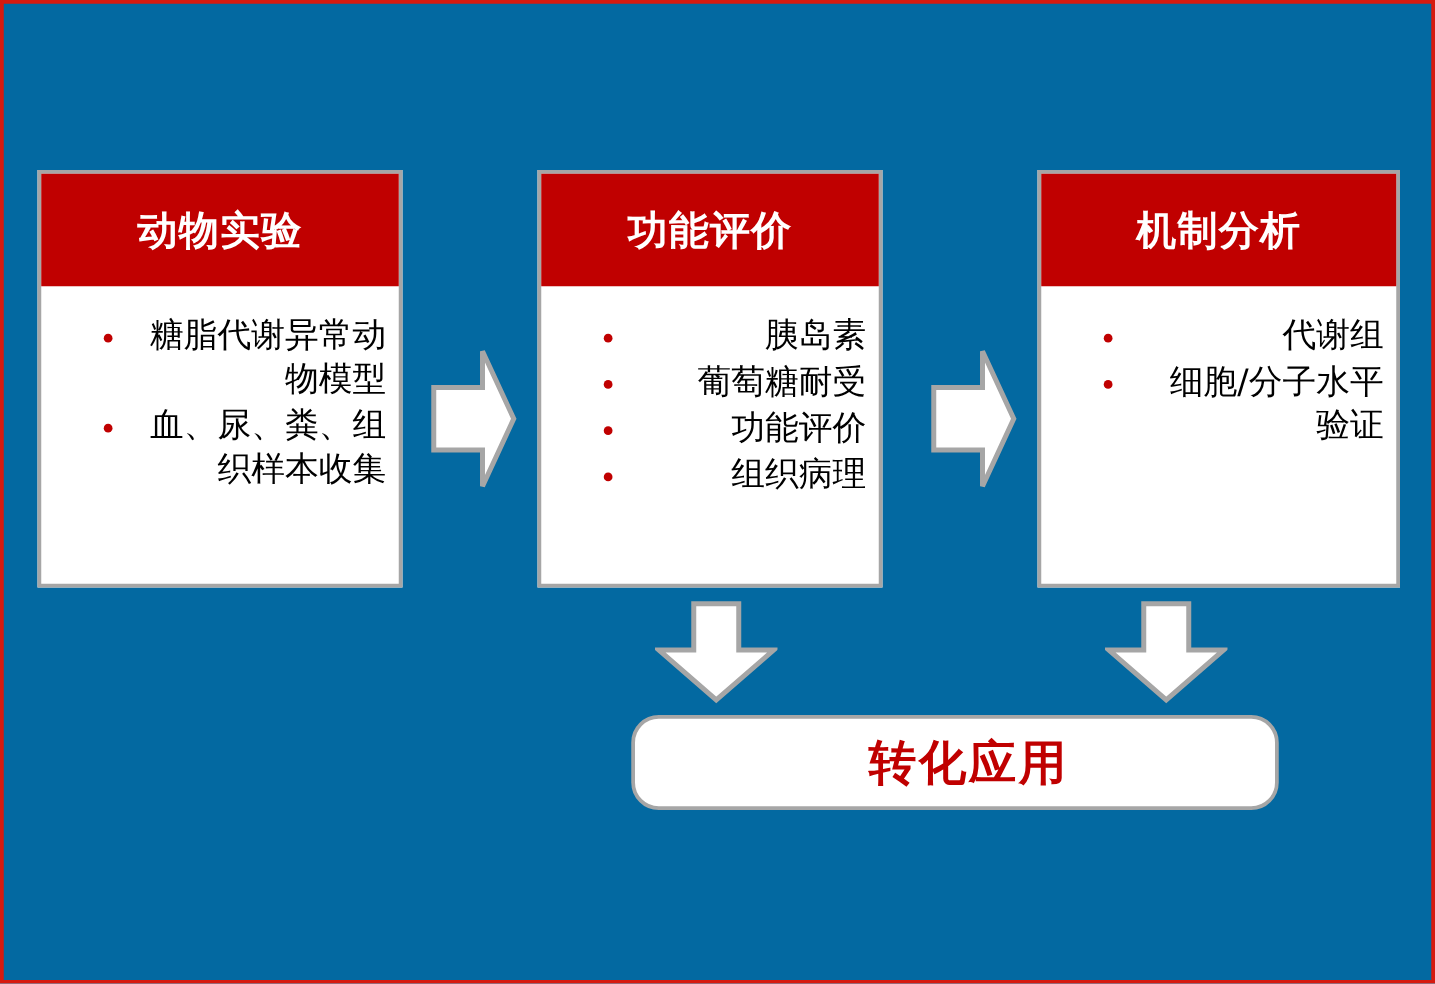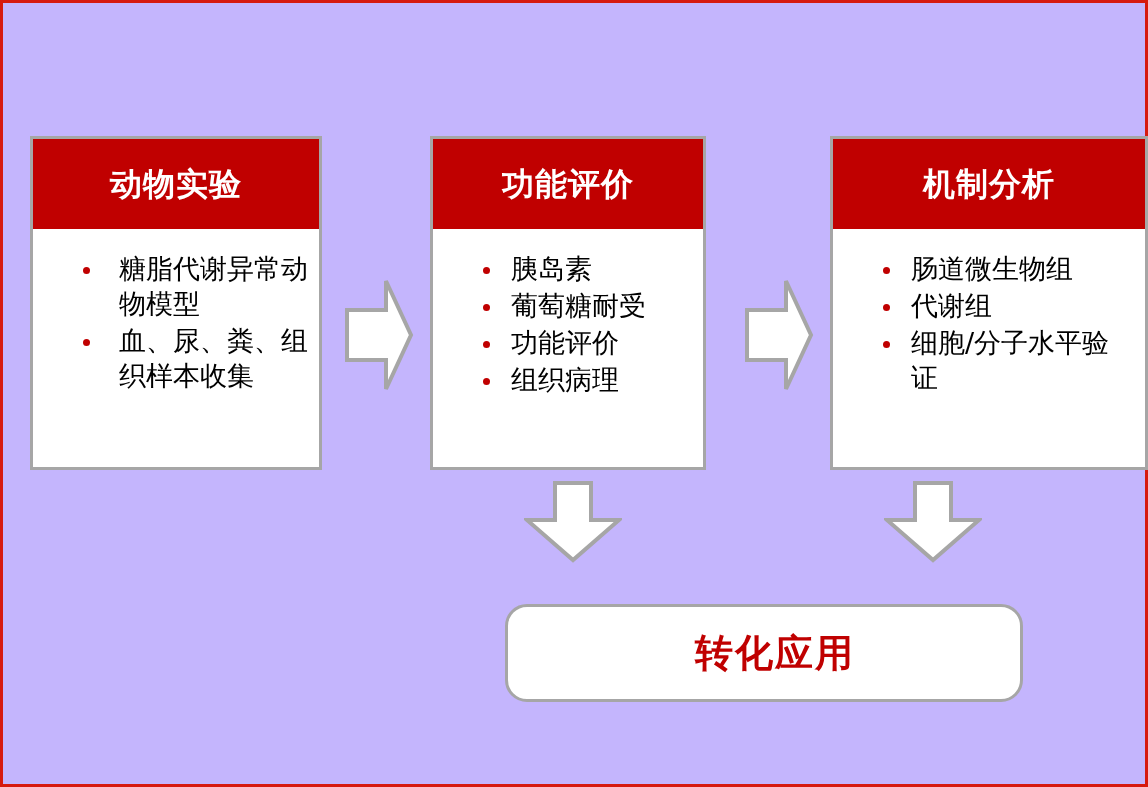--- a/index.html
+++ b/index.html
@@ -7,23 +7,24 @@
     padding: 0;
     background: #ffffff;
   }
   body {
     font-family: "DejaVu Sans", "Liberation Sans", sans-serif;
   }
   #canvas {
     position: relative;
     width: 1148px;
     height: 787px;
-    background: #c4b5fd;
+    background: #0369a1;
     box-sizing: border-box;
     overflow: hidden;
+    text-align: right;
   }
   
   .frame-border {
     position: absolute;
     left: 0; top: 0;
     width: 1148px;
     height: 787px;
     box-sizing: border-box;
     border: 3px solid #d61a0f;
     pointer-events: none;
@@ -144,40 +145,39 @@
       </ul>
     </div>
   </div>
 
   <div class="arrow" style="left:744px; top:278px;">
     <svg width="70" height="114" viewBox="0 0 70 114">
       <polygon points="3,32 42,32 42,3 67,57 42,111 42,82 3,82" fill="#ffffff" stroke="#a6a6a6" stroke-width="4" stroke-linejoin="miter"></polygon>
     </svg>
   </div>
 
-  <div class="stage-box" style="left:830px; top:136px; width:318px; height:334px;">
+  <div class="stage-box" style="left:830px; top:136px; width:290px; height:334px;">
     <div class="stage-header">机制分析</div>
     <div class="stage-body">
       <ul class="bullet-list">
-        <li>肠道微生物组</li>
         <li>代谢组</li>
         <li>细胞/分子水平验证</li>
       </ul>
     </div>
   </div>
 
   <div class="arrow" style="left:524px; top:480px;">
     <svg width="98" height="84" viewBox="0 0 98 84">
       <polygon points="31,3 67,3 67,40 95,40 49,80 3,40 31,40" fill="#ffffff" stroke="#a6a6a6" stroke-width="4" stroke-linejoin="miter"></polygon>
     </svg>
   </div>
 
   <div class="arrow" style="left:884px; top:480px;">
     <svg width="98" height="84" viewBox="0 0 98 84">
       <polygon points="31,3 67,3 67,40 95,40 49,80 3,40 31,40" fill="#ffffff" stroke="#a6a6a6" stroke-width="4" stroke-linejoin="miter"></polygon>
     </svg>
   </div>
 
-  <div class="result-box" style="left:505px; top:604px; width:518px; height:98px;padding-left:22px;">
+  <div class="result-box" style="left:505px; top:572px; width:518px; height:76px;padding-left:22px;">
     <span class="result-label">转化应用</span>
   </div>
 
 </div>
 
 </body></html>

